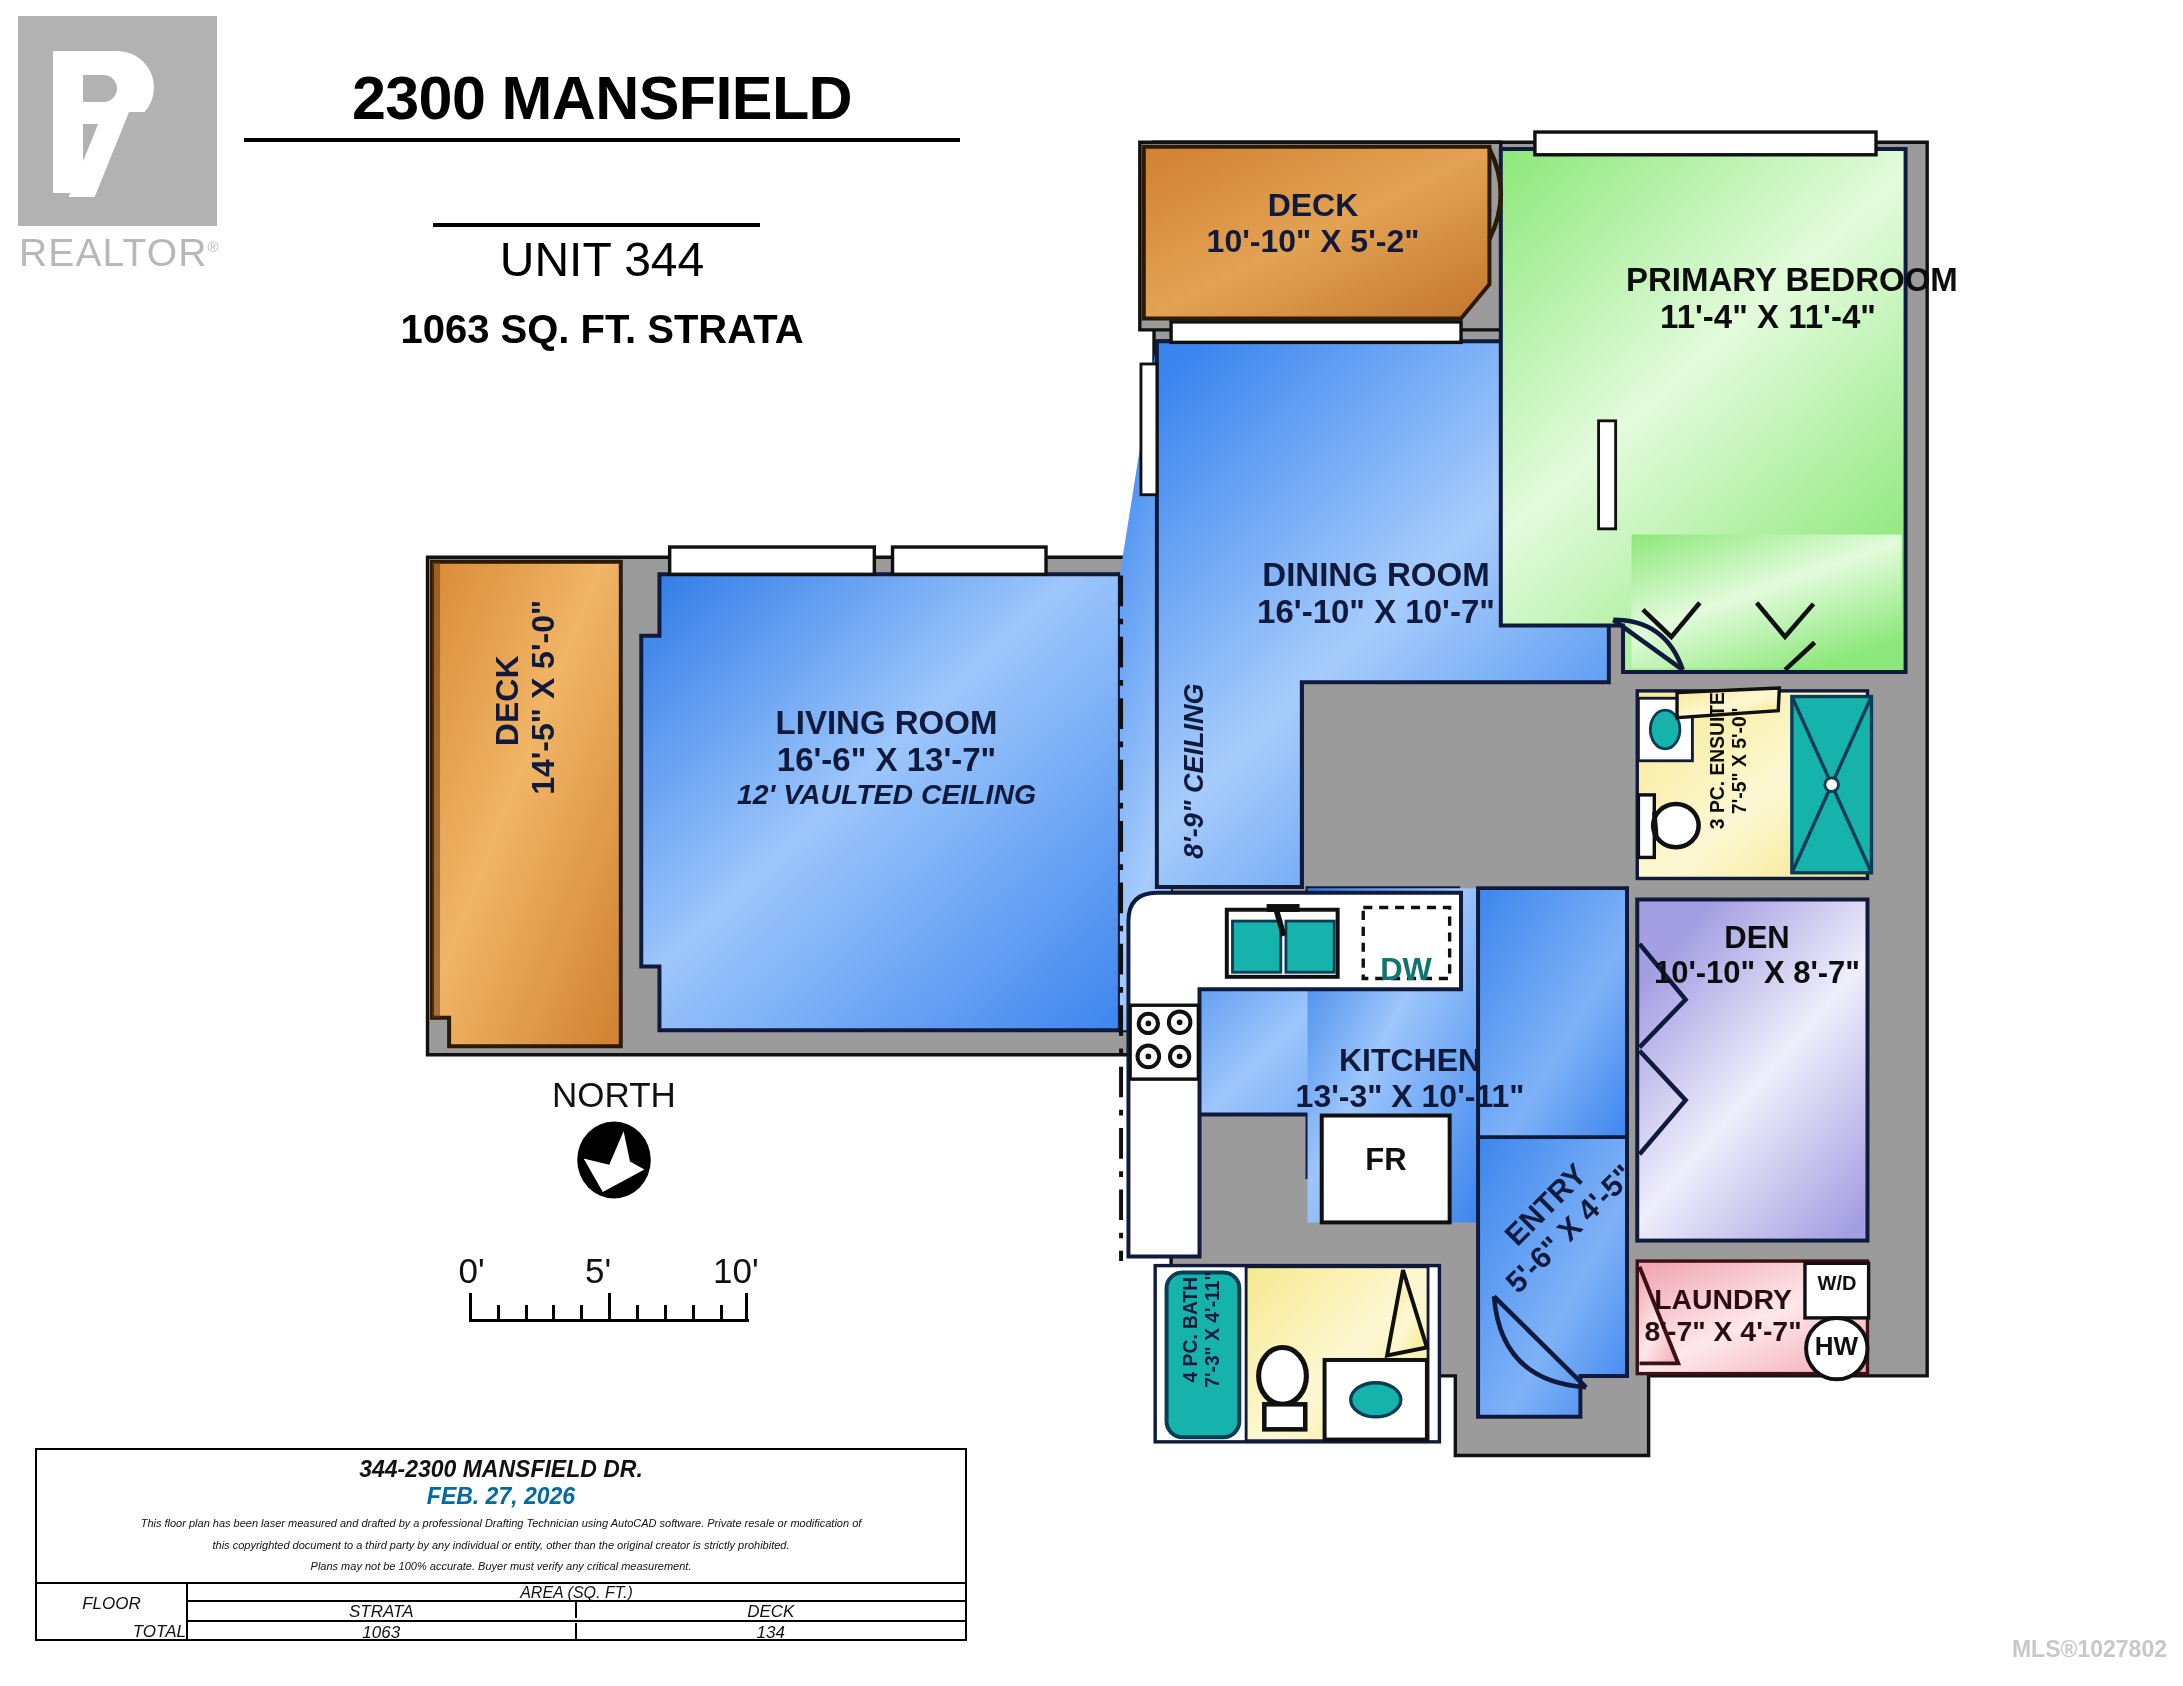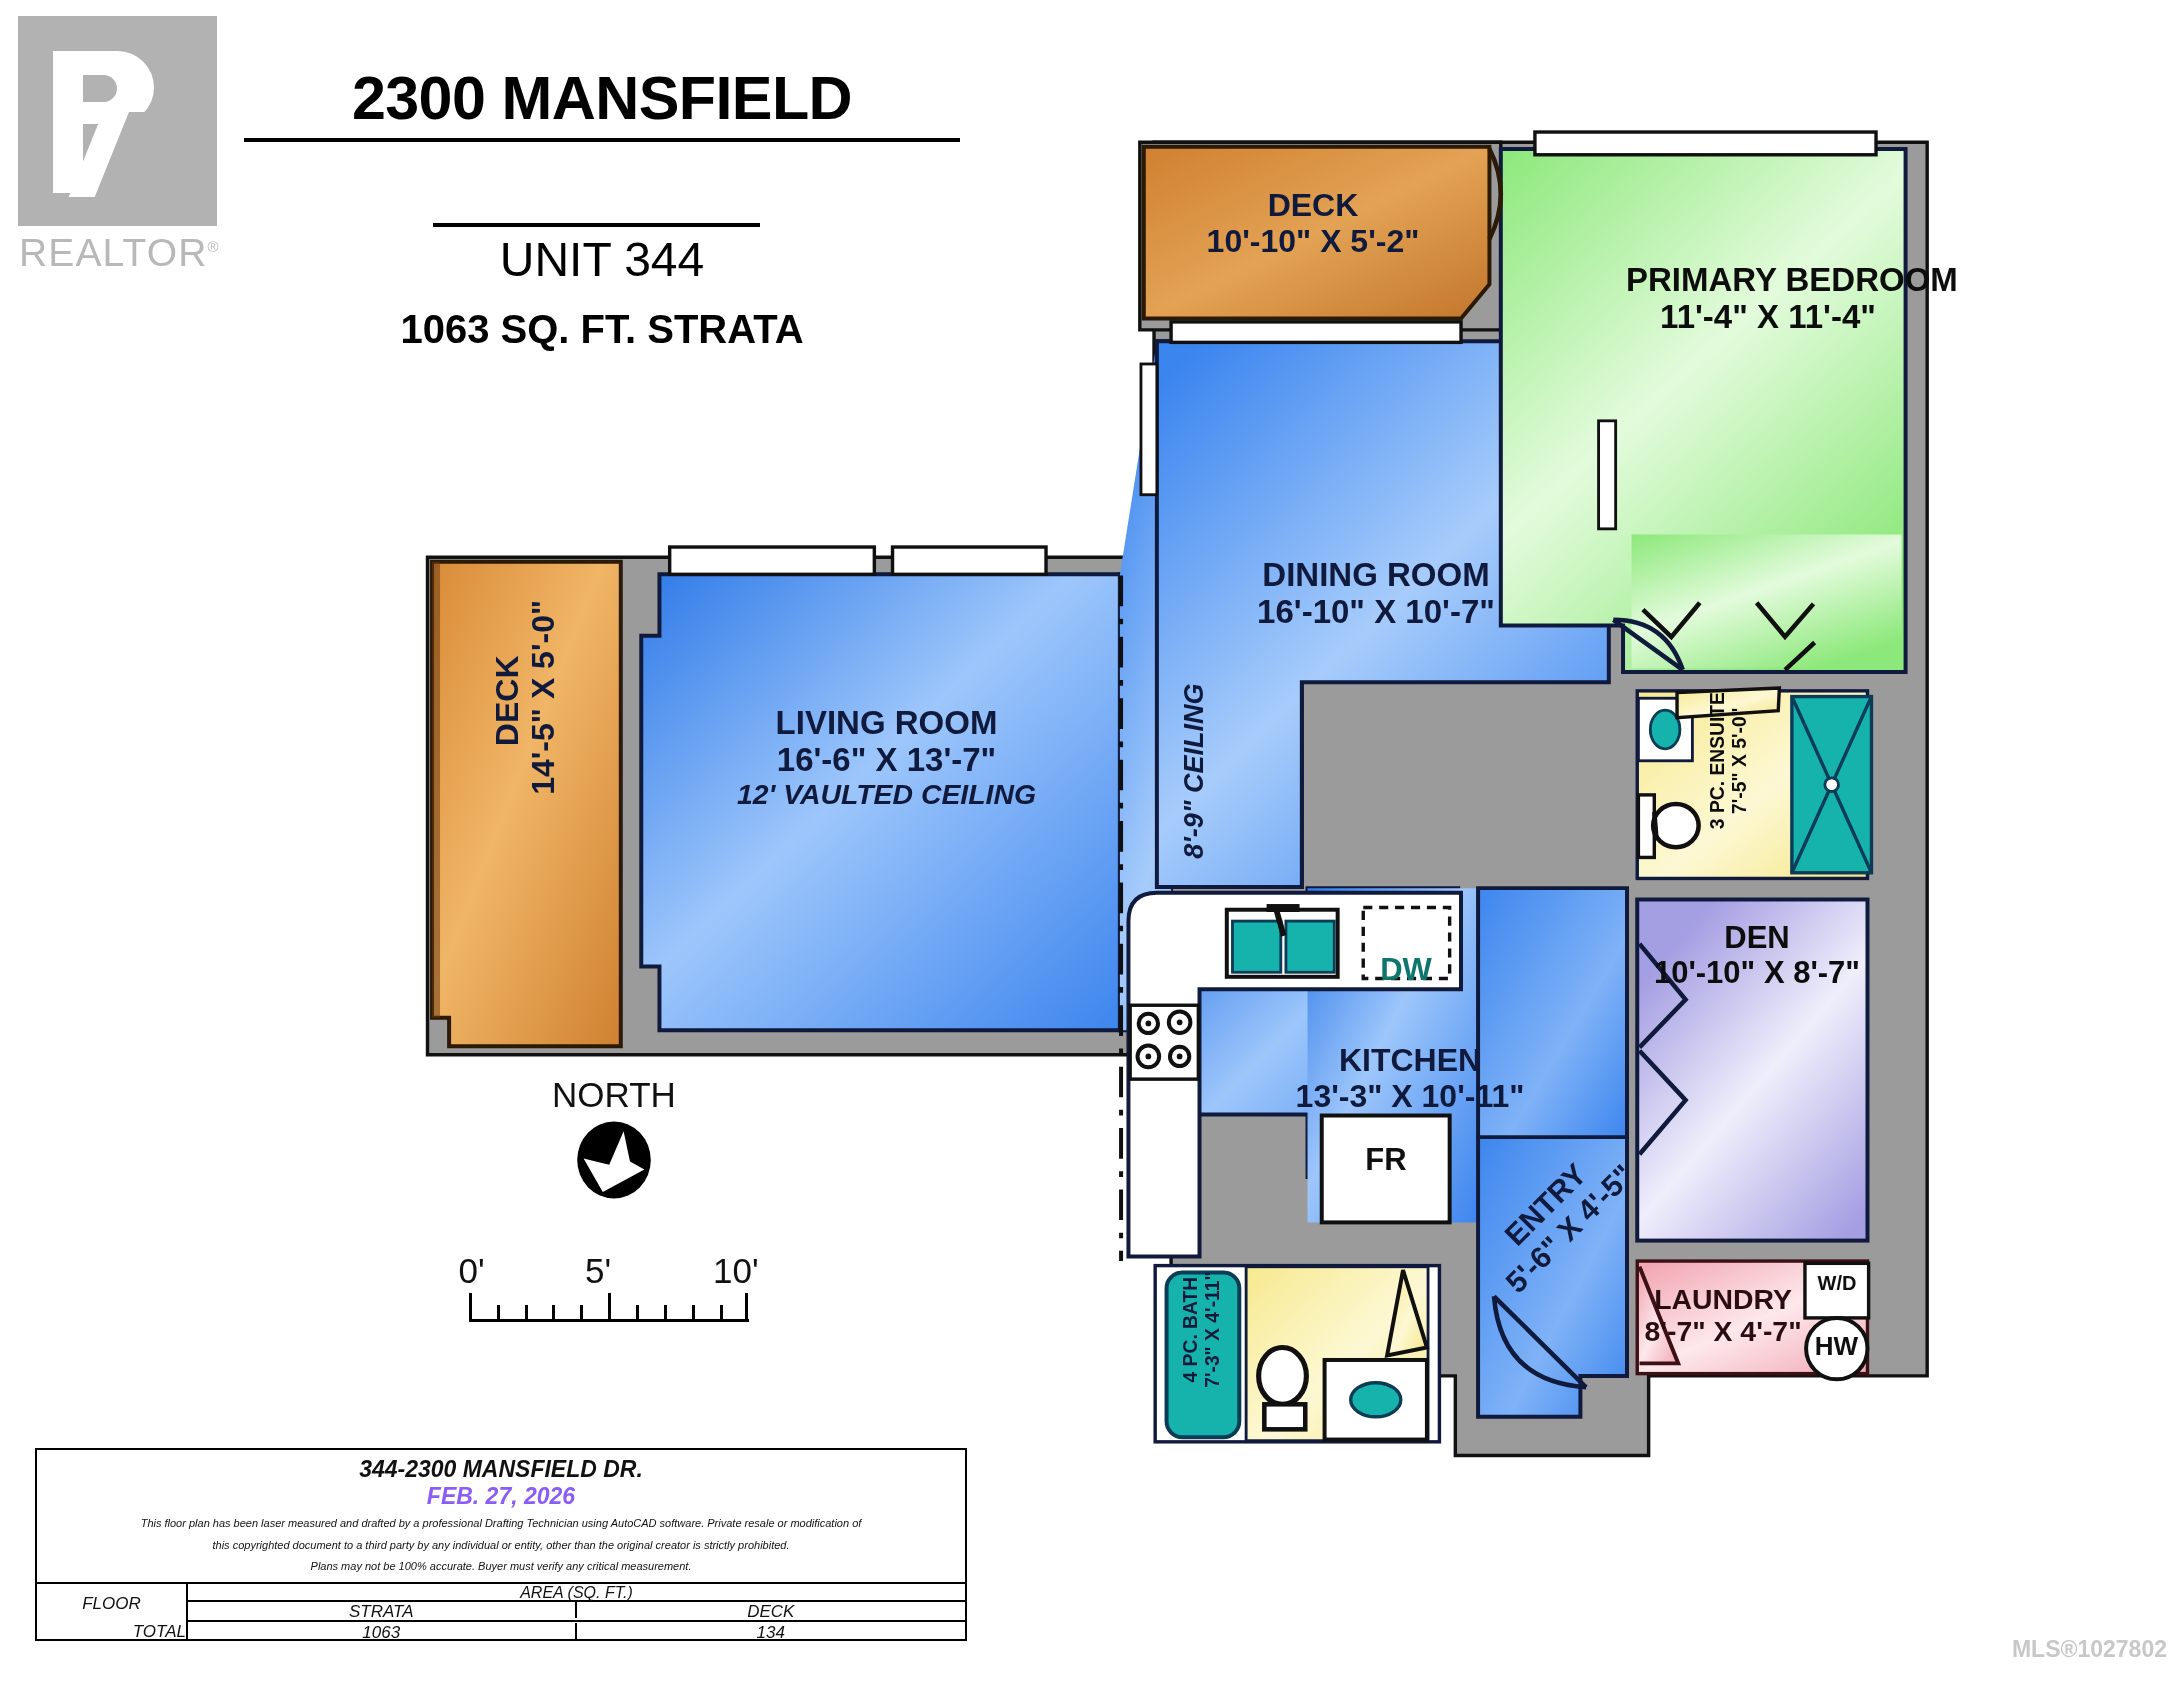--- a/index.html
+++ b/index.html
@@ -42,21 +42,21 @@
   .scale-bar .axis{position:absolute;left:6.8px;top:27px;width:280px;height:3.4px;background:#000;}
   .scale-bar .tick{position:absolute;bottom:2.3px;width:3.4px;background:#000;}
   .scale-bar .tick.major{height:27px;}
   .scale-bar .tick.minor{height:15px;}
   #scale-label{position:absolute;left:0;top:246px;width:313px;text-align:center;font-size:26px;color:#111;}
 
   
   #infobox{position:absolute;left:35px;top:1448px;width:932px;height:193px;border:2.3px solid #000;
      background:#fff;box-sizing:border-box;font-style:italic;}
   #ib-title{position:absolute;left:0;top:5.7px;width:100%;text-align:center;font-size:23px;font-weight:bold;color:#111;}
-  #ib-date{position:absolute;left:0;top:33px;width:100%;text-align:center;font-size:23px;font-weight:bold;color:#8b5cf6;}
+  #ib-date{position:absolute;left:0;top:33px;width:100%;text-align:center;font-size:23px;font-weight:bold;color:#0369a1;}
   .ib-p{position:absolute;left:0;width:100%;text-align:center;font-size:11px;color:#111;}
   #ib-p1{top:67px;}
   #ib-p2{top:89px;}
   #ib-p3{top:110px;}
   #ib-table{position:absolute;left:0;top:132px;width:100%;height:59px;border-top:2.8px solid #000;box-sizing:border-box;}
   #ib-table .col-floor{position:absolute;left:0;top:0;width:151px;height:100%;border-right:2.3px solid #000;box-sizing:border-box;}
   #ib-table .col-floor .v{position:absolute;left:0;top:10.2px;width:100%;text-align:center;font-size:17px;color:#111;}
   #ib-table .col-floor .v2{position:absolute;left:0;top:38px;width:100%;text-align:right;font-size:17px;color:#111;}
   #ib-area{position:absolute;left:151px;top:0;right:0;height:100%;}
   #ib-area .areahdr{position:absolute;left:0;top:0;width:100%;height:18px;text-align:center;font-size:16px;color:#111;border-bottom:2.3px solid #000;box-sizing:border-box;}

